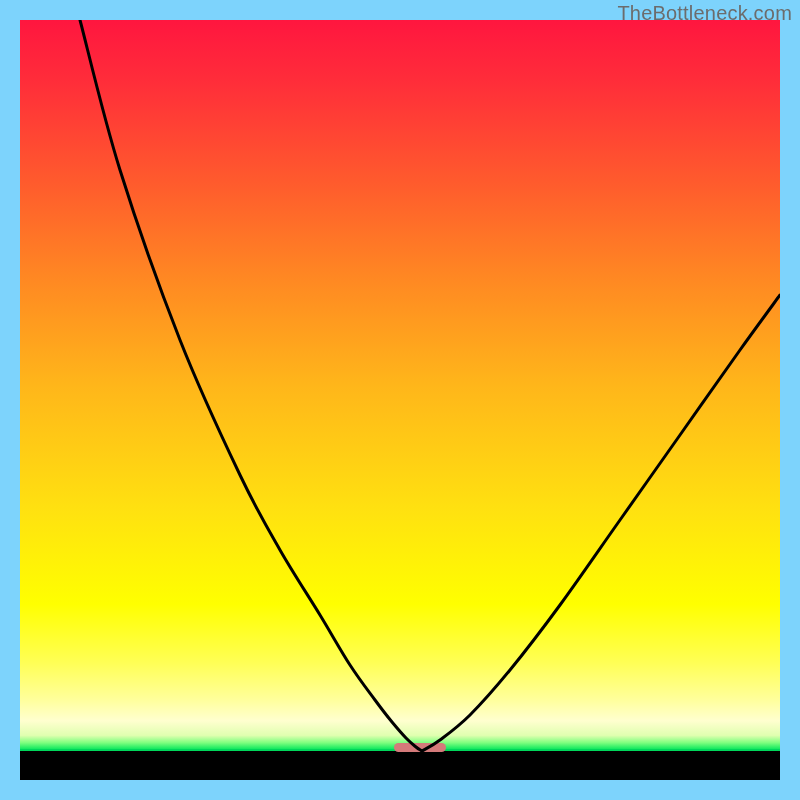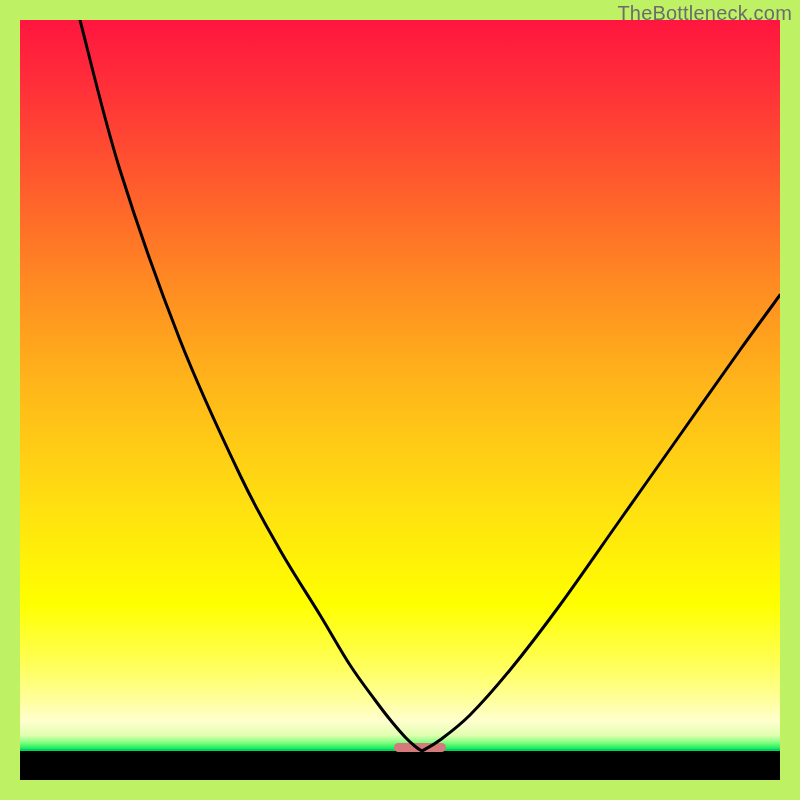--- a/index.html
+++ b/index.html
@@ -10,21 +10,21 @@
     background: #000;
     overflow: hidden;
     font-family: Arial, Helvetica, sans-serif;
   }
   .frame {
     position: absolute;
     left: 0;
     top: 0;
     width: 800px;
     height: 800px;
-    background: #bef264;
+    background: #7dd3fc;
   }
   .plot {
     position: absolute;
     left: 20px;
     top: 20px;
     width: 760px;
     height: 760px;
     overflow: hidden;
   }
   .gradient {

